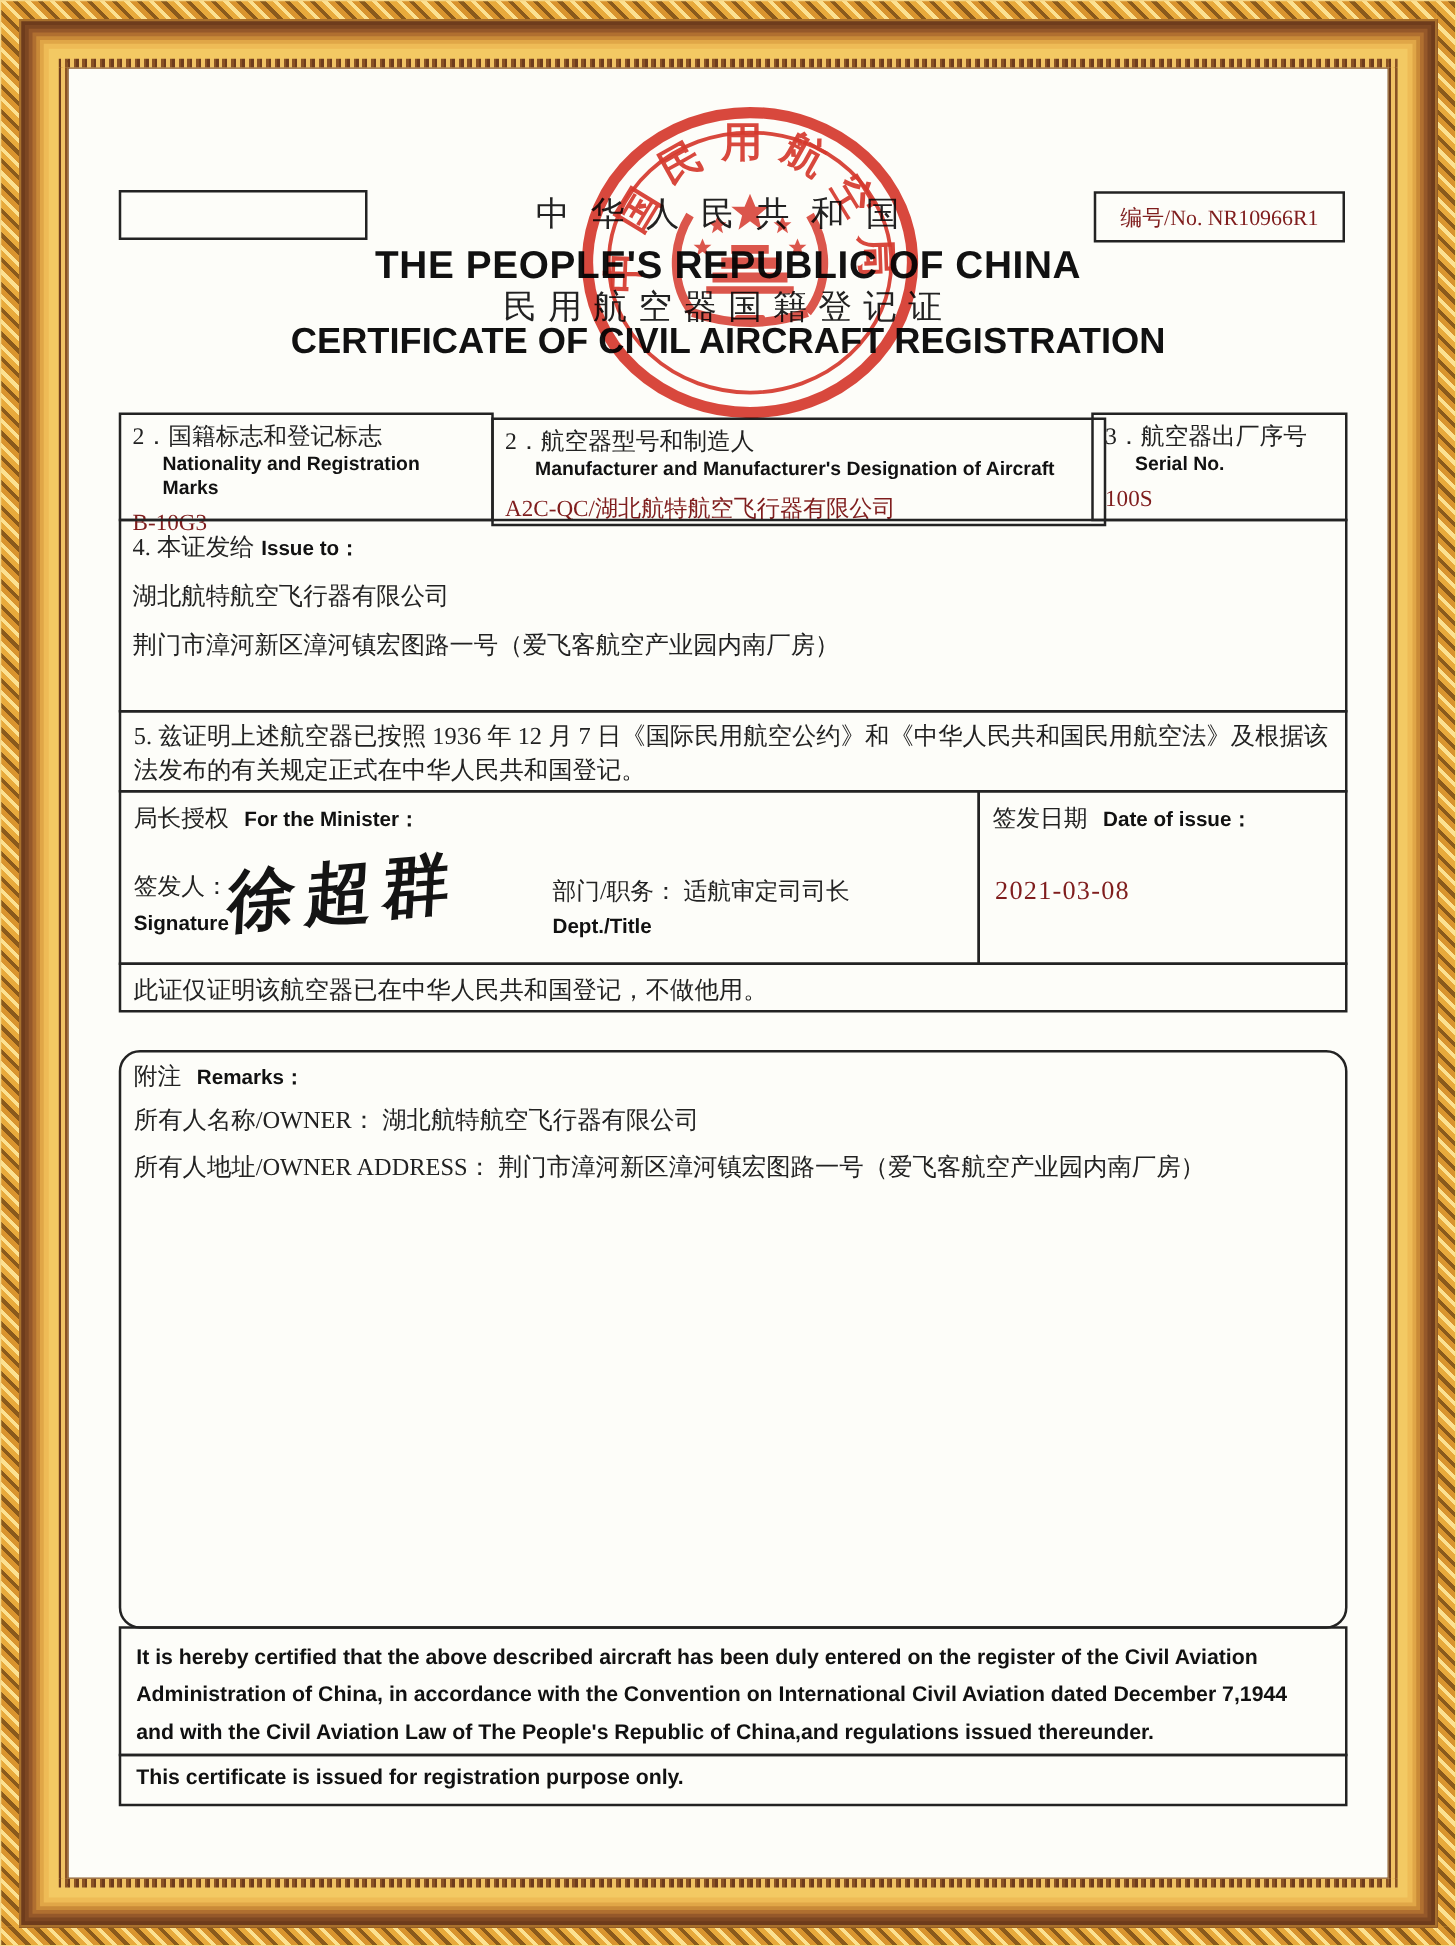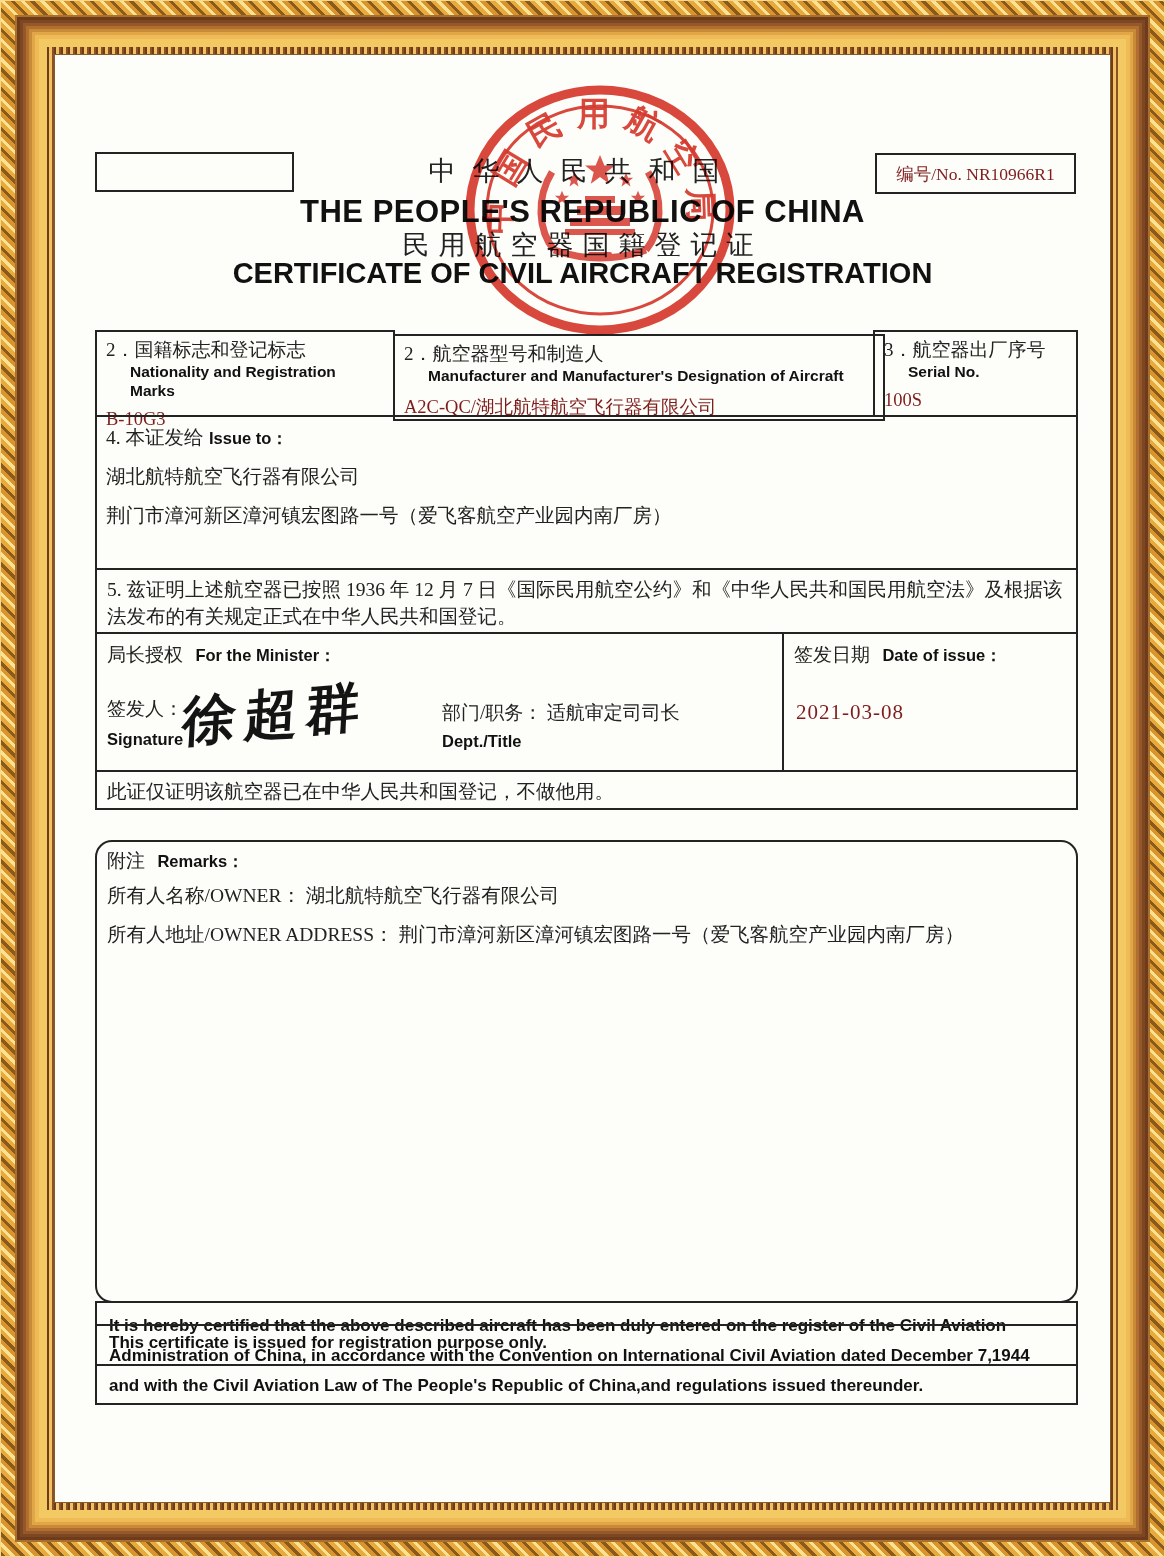--- a/index.html
+++ b/index.html
@@ -133,21 +133,21 @@
       <span class="en-b" style="font-size:16.5px;margin-left:8px;">Remarks：</span>
     </div>
     <div class="zh" style="font-size:19.5px;margin-top:8px;">所有人名称/OWNER： 湖北航特航空飞行器有限公司</div>
     <div class="zh" style="font-size:19.5px;margin-top:9px;line-height:33px;">所有人地址/OWNER ADDRESS： 荆门市漳河新区漳河镇宏图路一号（爱飞客航空产业园内南厂房）</div>
   </div>
 
   <div class="box" style="left:95px;top:1301px;width:983px;height:104px;padding:8px 12px;">
     <div class="en-b para">It is hereby certified that the above described aircraft has been duly entered on the register of the Civil Aviation Administration of China, in accordance with the Convention on International Civil Aviation dated December 7,1944 and with the Civil Aviation Law of The People's Republic of China,and regulations issued thereunder.</div>
   </div>
 
-  <div class="box" style="left:95px;top:1324px;width:983px;height:42px;padding:7px 12px;">
+  <div class="box" style="left:95px;top:1403px;width:983px;height:42px;padding:7px 12px;">
     <div class="en-b" style="font-size:17px;">This certificate is issued for registration purpose only.</div>
   </div>
 
   <svg class="seal" viewBox="-140 -130 280 260">
     <g fill="none" stroke="#d2291d" opacity="0.92">
       <ellipse cx="0" cy="0" rx="130" ry="120" stroke-width="9"></ellipse>
       <ellipse cx="0" cy="0" rx="113" ry="104" stroke-width="3"></ellipse>
     </g>
     <path id="sealArc" d="M -74 56 A 90 90 0 1 1 74 56" fill="none"></path>
     <text font-size="33" fill="#d2291d" opacity="0.92" letter-spacing="13" font-family="'Liberation Serif','DejaVu Serif',serif" font-weight="bold" text-anchor="middle">

